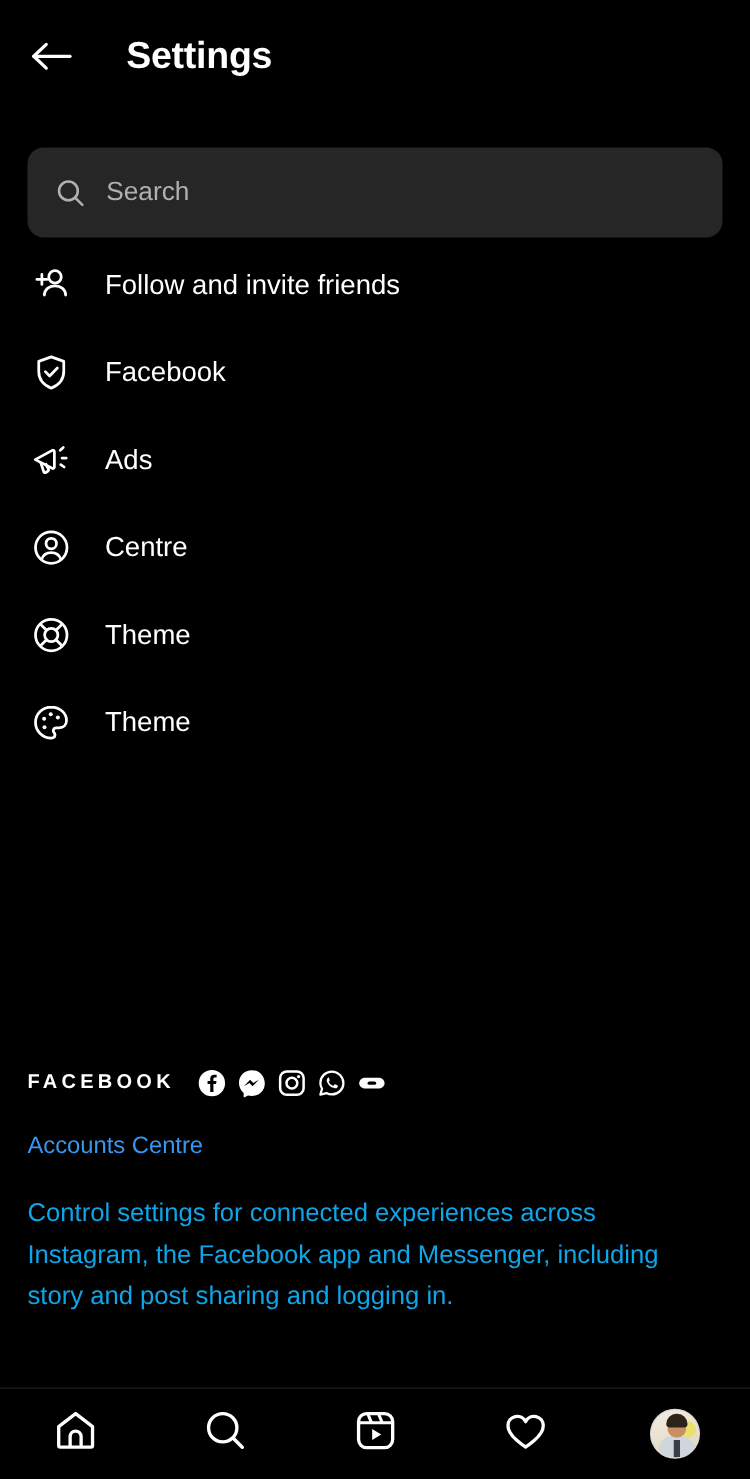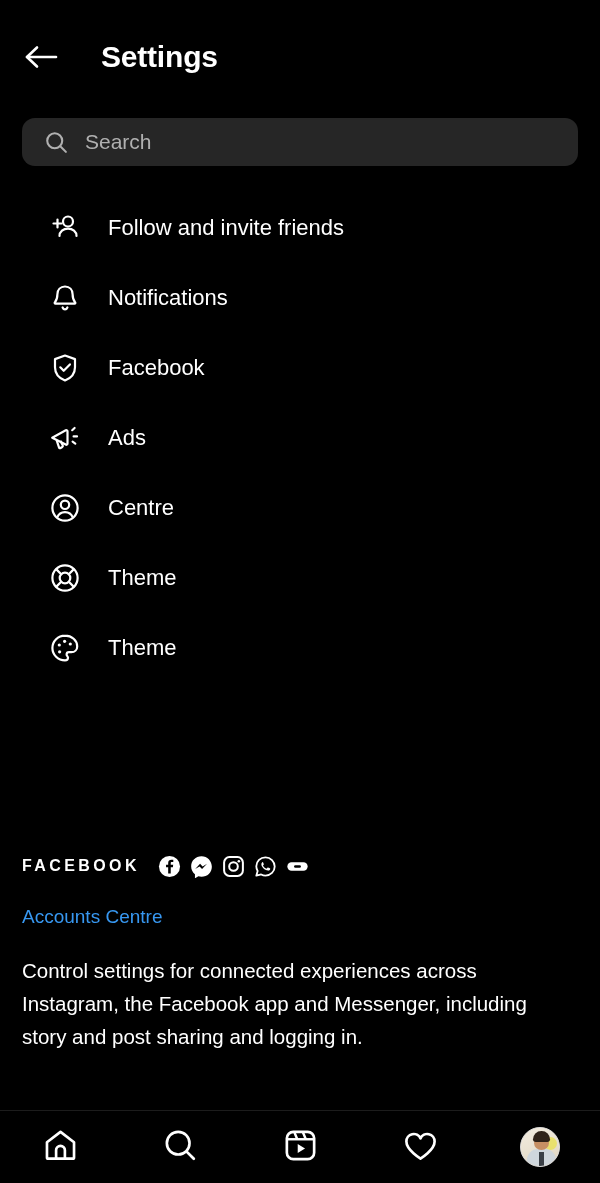--- a/index.html
+++ b/index.html
@@ -11,21 +11,21 @@
   }
   #screen {
     position:relative;
     width:600px; height:1183px;
     background:#000000;
     color:#ffffff;
   }
 
   
   #header {
-    position:absolute; left:0; top:12px;
+    position:absolute; left:0; top:0;
     width:600px; height:90px;
     display:flex; align-items:center;
   }
   #back-arrow {
     width:46px; height:46px;
     margin-left:18px;
     display:flex; align-items:center; justify-content:center;
     cursor:pointer;
   }
   #page-title {
@@ -33,42 +33,41 @@
     font-size:30px;
     font-weight:bold;
     letter-spacing:-0.2px;
     color:#ffffff;
     white-space:nowrap;
   }
 
   
   #search-bar {
     position:absolute; left:22px; top:118px;
-    width:556px; height:48px;
+    width:556px; height:72px;
     background:#262626;
     border-radius:13px;
     display:flex; align-items:center;
     cursor:text;
   }
   #search-icon { margin-left:22px; display:flex; align-items:center; }
   #search-input {
     flex:1;
     background:transparent; border:none; outline:none;
     margin-left:16px; margin-right:16px;
     font-family:"Liberation Sans", sans-serif;
     font-size:21px;
     color:#ffffff;
   }
   #search-input::placeholder { color:#b0b0b0; }
 
   
   #settings-list {
     position:absolute; left:0; top:193px;
     width:528px;
-    margin-left:24px;
   }
   .settings-row {
     position:relative;
     height:70px;
     display:flex; align-items:center;
     padding-left:22px;
     cursor:pointer;
   }
   .row-icon {
     width:38px; height:38px;
@@ -121,21 +120,21 @@
     color:#3797f0;
     text-decoration:none;
     cursor:pointer;
     white-space:nowrap;
   }
   #facebook-description {
     margin-top:26px;
     width:552px;
     font-size:20.5px;
     line-height:33px;
-    color:#ffffff;
+    color:#0ea5e9;
   }
 
   
   #bottom-nav {
     position:absolute; left:0; bottom:0;
     width:600px; height:73px;
     background:#000000;
     border-top:1px solid #1c1c1c;
     display:flex; align-items:center; justify-content:space-around;
   }
@@ -191,29 +190,20 @@
       <span class="row-icon">
         <svg width="34" height="34" viewBox="0 0 34 34" fill="none" aria-hidden="true">
           <circle cx="20" cy="10.5" r="5" stroke="#fff" stroke-width="2.2"></circle>
           <path d="M11.5 25c0-4.3 3.8-7.4 8.5-7.4s8.5 3.1 8.5 7.4" stroke="#fff" stroke-width="2.2" stroke-linecap="round"></path>
           <path d="M5.5 12.5h8M9.5 8.5v8" stroke="#fff" stroke-width="2.2" stroke-linecap="round"></path>
         </svg>
       </span>
       <span class="row-label">Follow and invite friends</span>
     </div>
 
-    <div class="settings-row">
-      <span class="row-icon">
-        <svg width="32" height="32" viewBox="0 0 32 32" fill="none" aria-hidden="true">
-          <path d="M16 4.5c-4.6 0-7.6 3.3-7.6 7.8 0 5.2-1.6 7-2.6 8.2-.4.5 0 1.2.6 1.2h19.2c.7 0 1-.7.6-1.2-1-1.2-2.6-3-2.6-8.2 0-4.5-3-7.8-7.6-7.8z" stroke="#fff" stroke-width="2.2" stroke-linejoin="round"></path>
-          <path d="M13.6 25.5c.5 1.2 1.4 1.9 2.4 1.9s1.9-.7 2.4-1.9" stroke="#fff" stroke-width="2.2" stroke-linecap="round"></path>
-        </svg>
-      </span>
-      <span class="row-label">Notifications</span>
-    </div>
 
 
     <div class="settings-row">
       <span class="row-icon">
         <svg width="32" height="32" viewBox="0 0 32 32" fill="none" aria-hidden="true">
           <path d="M16 3.5l10 3.6v8.1c0 6.3-4.3 11-10 13.3-5.7-2.3-10-7-10-13.3V7.1l10-3.6z" stroke="#fff" stroke-width="2.2" stroke-linejoin="round"></path>
           <path d="M11.3 15.3l3.4 3.5 6.2-6.4" stroke="#fff" stroke-width="2.2" stroke-linecap="round" stroke-linejoin="round"></path>
         </svg>
       </span>
       <span class="row-label">Facebook</span>

